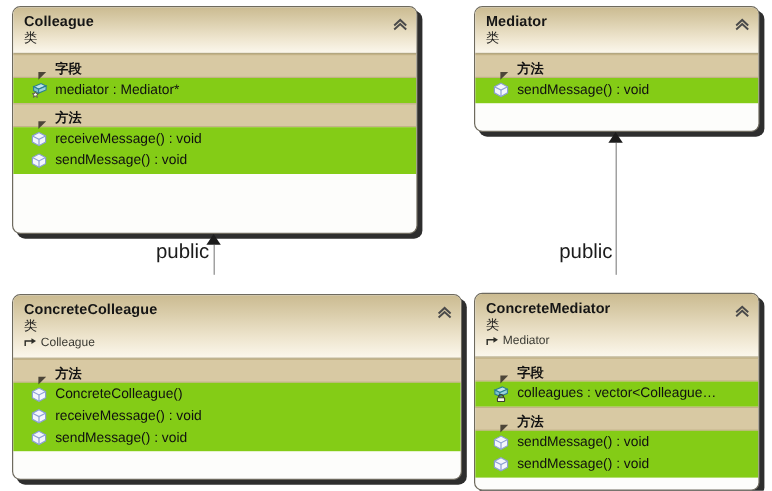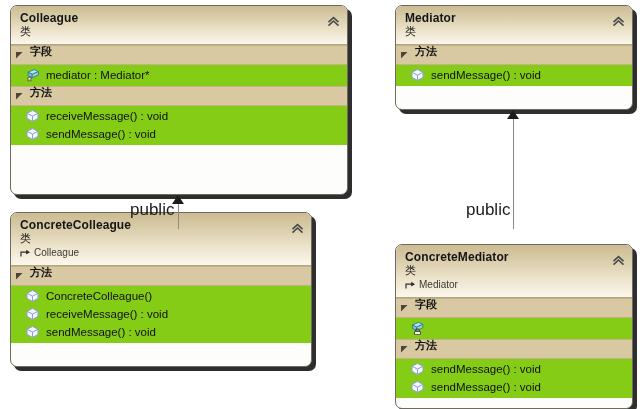--- a/index.html
+++ b/index.html
@@ -79,22 +79,22 @@
     cursor: pointer;
   }
 
   
   .section-band {
     background: #d8c9a3;
     border-top: 1px solid #c3b287;
     border-bottom: 1px solid #c3b287;
     height: 18px;
     display: flex;
-    align-items: flex-start;
-    padding-left: 4px;
+    align-items: flex-end;
+    padding-left: 20px;
     cursor: pointer;
   }
   .section-tri {
     width: 9px; height: 9px;
     flex: 0 0 9px;
     margin-right: 6px;
   }
   .section-label {
     font-size: 11px;
     font-weight: bold;
@@ -245,21 +245,21 @@
             <path d="M7.5 1.4 L13 4.3 L13 9.4 L7.5 12.4 L2 9.4 L2 4.3 Z" fill="#f3f6fd" stroke="#8c9fd4" stroke-width="1"></path>
             <path d="M2 4.3 L7.5 7.1 L13 4.3" fill="none" stroke="#8c9fd4" stroke-width="1"></path>
             <path d="M7.5 7.1 L7.5 12.4" fill="none" stroke="#8c9fd4" stroke-width="1"></path>
           </svg>
         </span>
         <span class="member-text">sendMessage() : void</span>
       </div>
     </div>
   </div>
 
-  <div class="uml-box" style="left:10px; top:212px; width:302px; height:155px;">
+  <div class="uml-box" style="left:10px; top:245px; width:375px; height:155px;">
     <div class="uml-header">
       <div class="uml-title">ConcreteColleague</div>
       <div class="uml-stereotype">类</div>
       <div class="uml-base">
         <span class="base-arrow">
           <svg viewBox="0 0 11 9" width="11" height="9" aria-hidden="true">
             <path d="M1 7.4 L1 3.2 L7 3.2" fill="none" stroke="#2d2d28" stroke-width="1.2"></path>
             <path d="M6.2 0.8 L10 3.2 L6.2 5.6 Z" fill="#2d2d28"></path>
           </svg>
         </span>
@@ -348,20 +348,21 @@
       <div class="member-row">
         <span class="member-icon">
           <svg viewBox="0 0 15 14" width="15" height="14" aria-hidden="true">
             <path d="M2.4 4.0 L8.6 1.4 L12.8 3.4 L6.6 6.1 Z" fill="#bfe3ea" stroke="#2a7f92" stroke-width="0.9"></path>
             <path d="M2.4 4.0 L2.4 7.4 L6.6 9.4 L6.6 6.1 Z" fill="#7fc2d1" stroke="#2a7f92" stroke-width="0.9"></path>
             <path d="M6.6 6.1 L6.6 9.4 L12.8 6.8 L12.8 3.4 Z" fill="#9ad1dd" stroke="#2a7f92" stroke-width="0.9"></path>
             <path d="M5.4 10.0 a2.1 2.1 0 0 1 4.2 0 L9.6 11.0" fill="none" stroke="#3b3b33" stroke-width="1"></path>
             <rect x="4.5" y="10.4" width="6" height="3.3" rx="0.7" fill="#f5f2e6" stroke="#3b3b33" stroke-width="0.9"></rect>
           </svg>
         </span>
+        <span class="member-text">colleagues : vector&lt;Colleague…</span>
       </div>
     </div>
 
     <div class="section-band">
       <span class="section-tri">
         <svg viewBox="0 0 9 9" width="9" height="9" aria-hidden="true">
           <path d="M1 1 L7.5 1 L1 7.5 Z" fill="#4c4538"></path>
         </svg>
       </span>
       <span class="section-label">方法</span>

